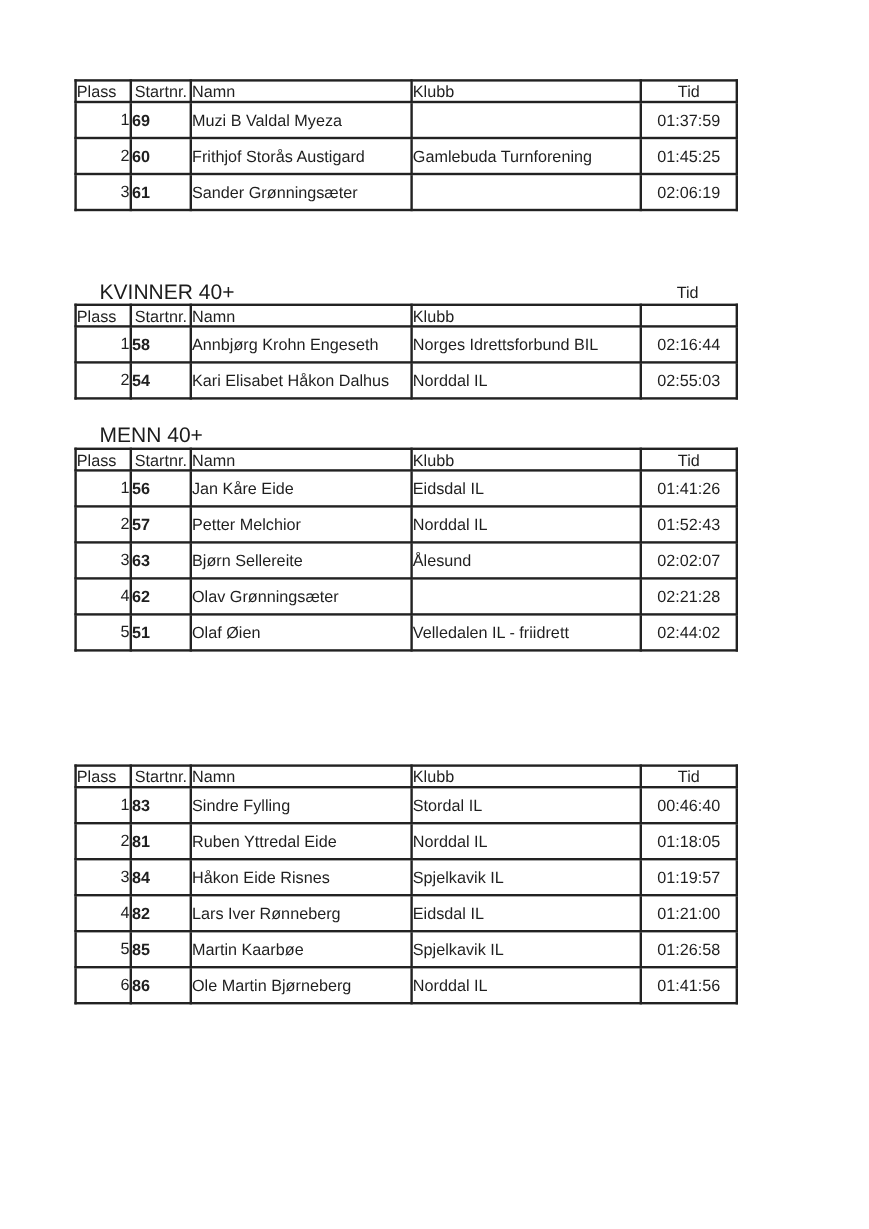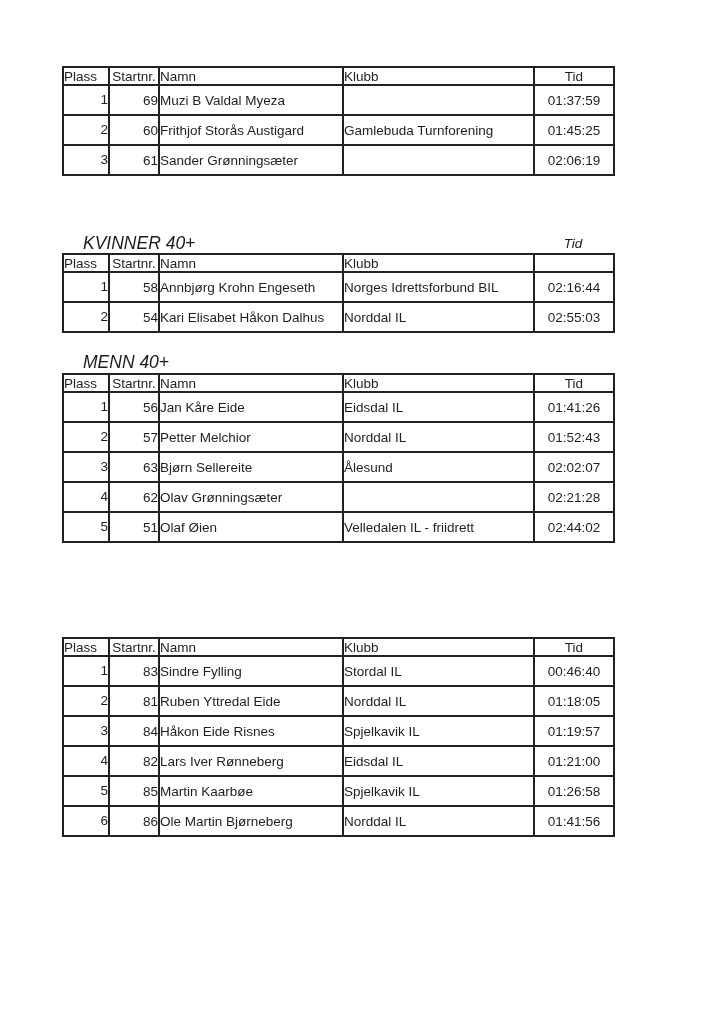--- a/index.html
+++ b/index.html
@@ -37,30 +37,29 @@
   th.c1 { text-align: center; }
   th.c2, th.c3 { text-align: left; padding-left: 4px; }
   th.c4 { text-align: center; }
   td.c0 {
     text-align: right;
     padding-right: 4px;
     font-size: 27px;
     line-height: 28px;
     font-weight: 400;
   }
-  td.c1 { text-align: right; font-weight: 400; font-size: 12.5px; }
+  td.c1 { text-align: left; font-weight: 700; font-size: 12.5px; }
   td.c2, td.c3 { text-align: left; padding-left: 5px; }
   td.c4 { text-align: center; }
 
   .section-head {
     position: absolute;
     left: 62px;
     width: 551px;
     height: 24px;
-    font-style: italic;
   }
   .sec-title {
     position: absolute;
     left: 21px;
     bottom: 0;
     font-size: 17.5px;
     line-height: 20px;
     color: #1c1c1c;
   }
   .tid-above {

